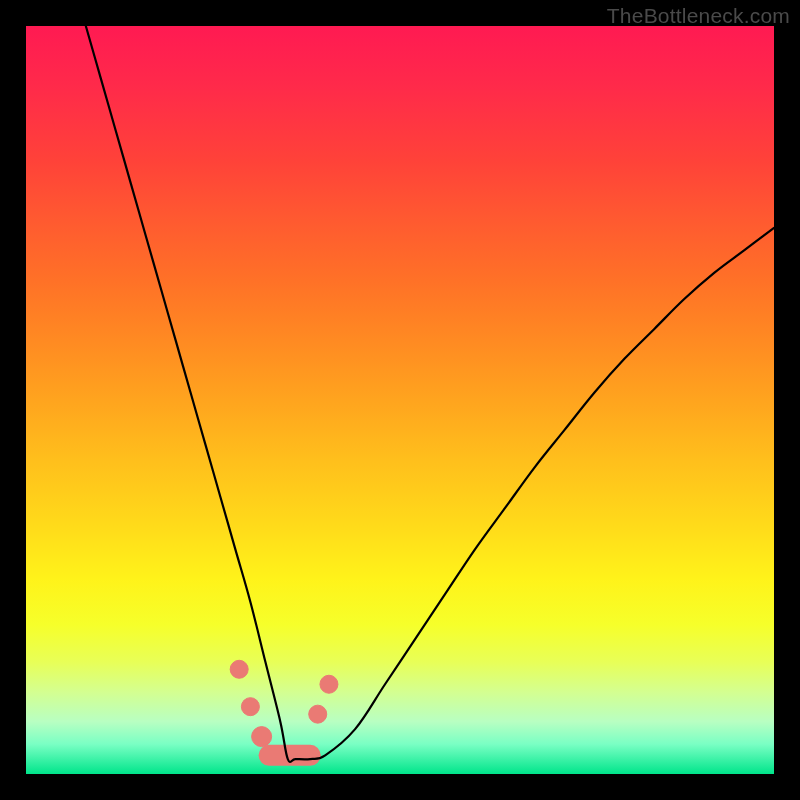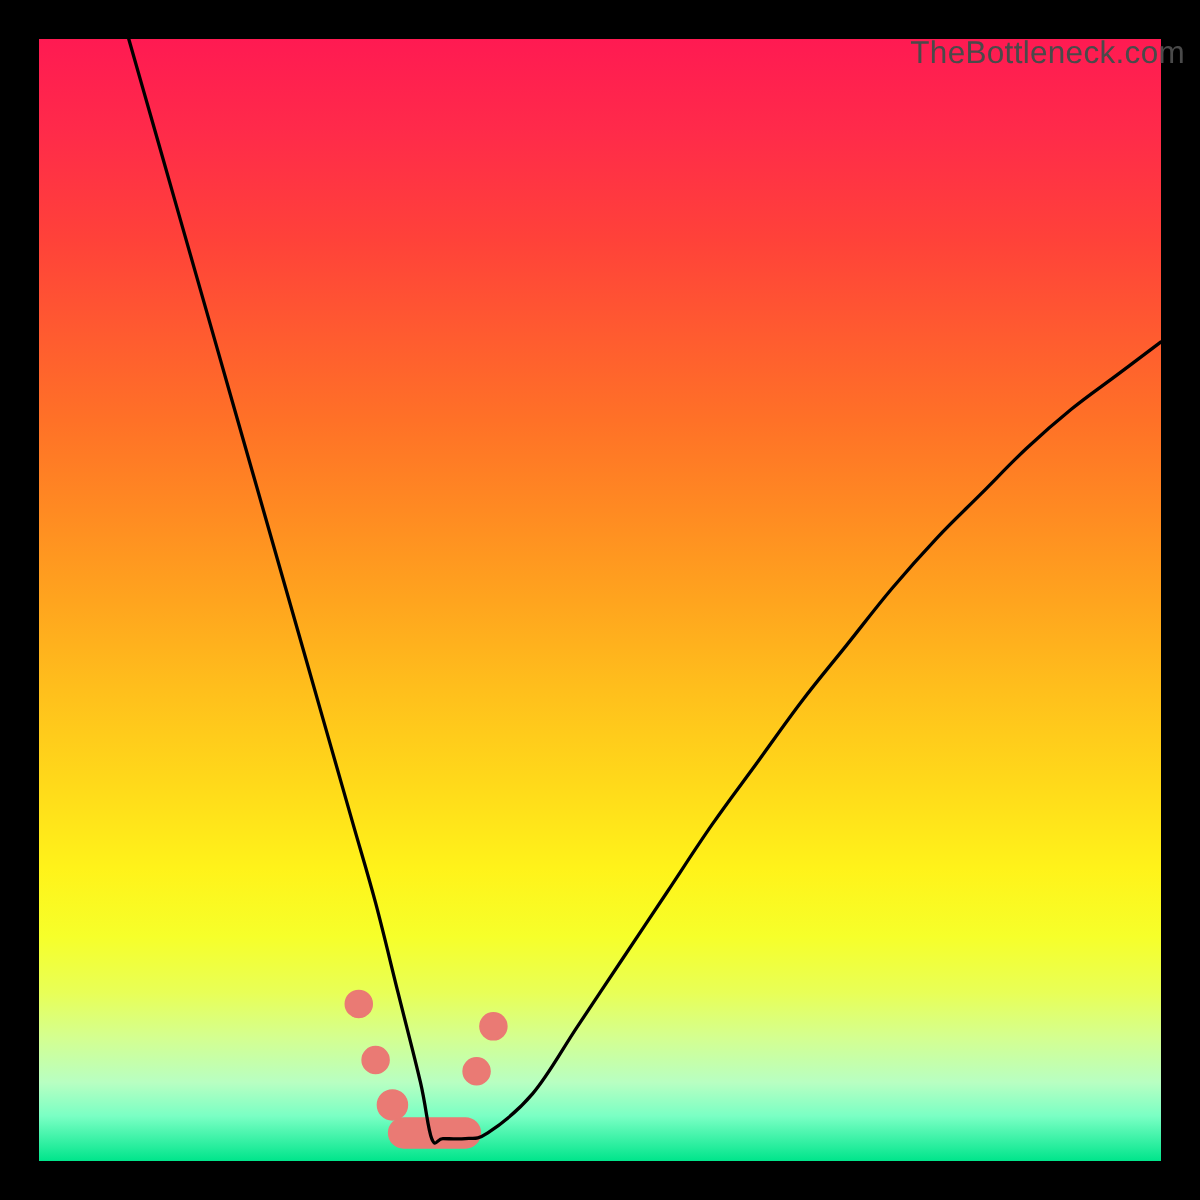--- a/index.html
+++ b/index.html
@@ -37,21 +37,20 @@
     );
   }
   .watermark {
     position: absolute;
     top: 4px;
     right: 10px;
     color: #4a4a4a;
     font-size: 21px;
     font-weight: 500;
     letter-spacing: 0.2px;
-    margin-top: 20px;
   }
   svg.plot {
     position: absolute;
     left: 26px;
     top: 26px;
     width: 748px;
     height: 748px;
     overflow: visible;
   }
   .curve {

